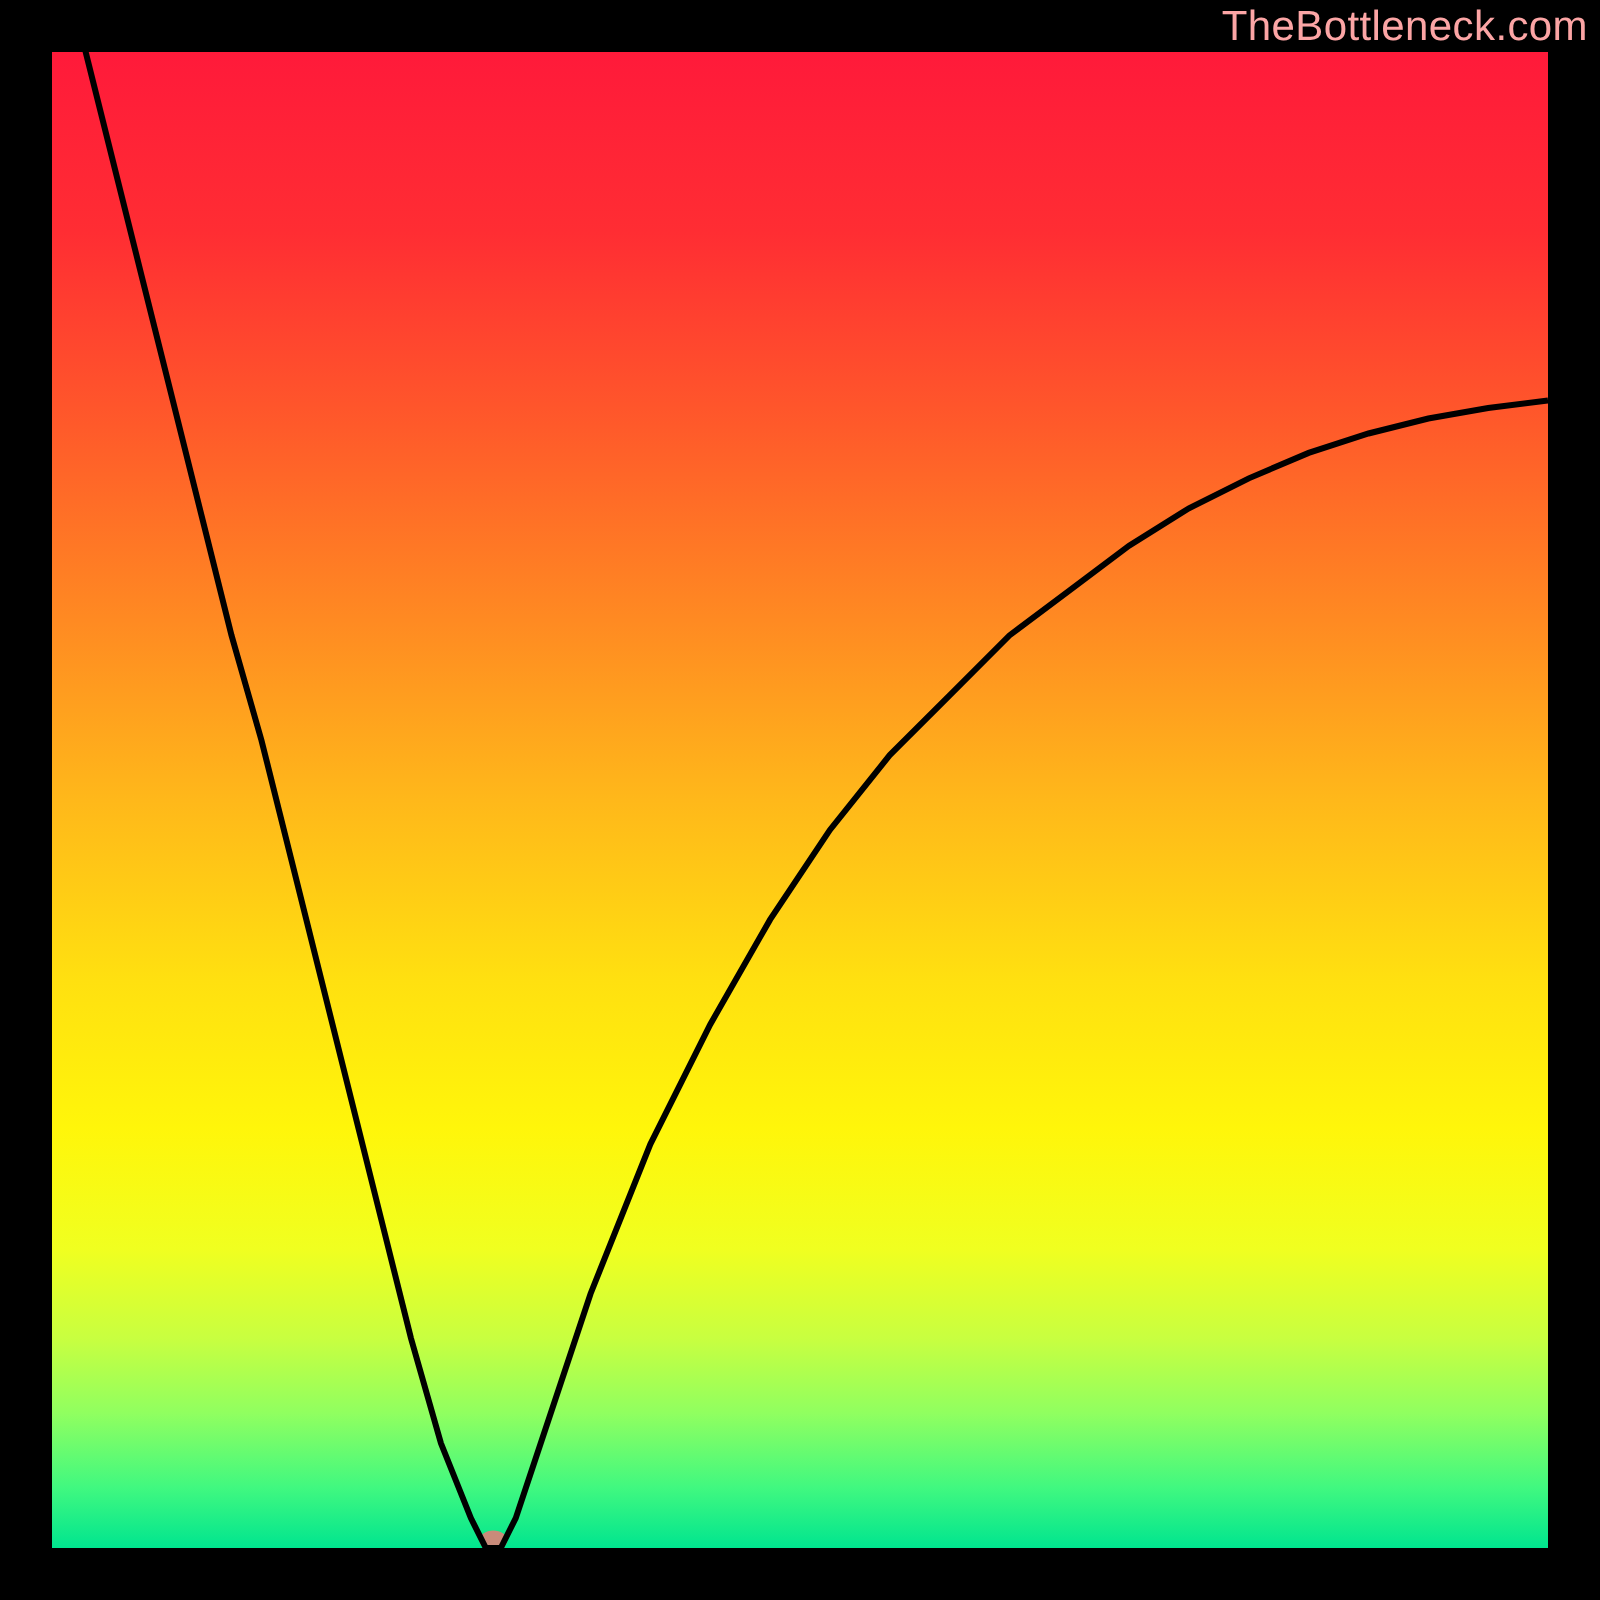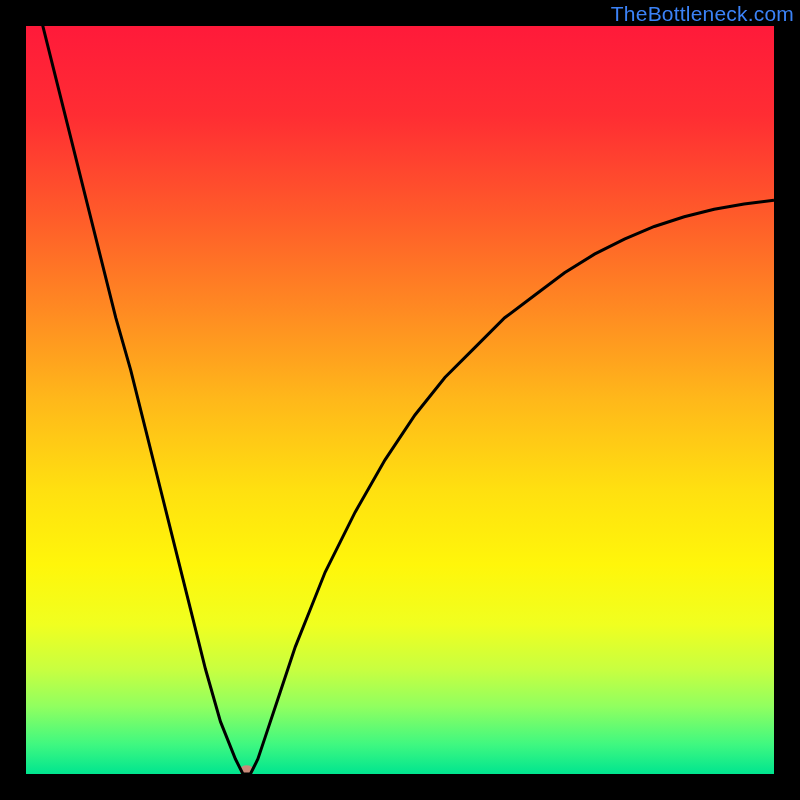--- a/index.html
+++ b/index.html
@@ -23,21 +23,21 @@
     position: absolute;
     left: 0;
     top: 0;
     width: 748px;
     height: 748px;
   }
   .attribution {
     position: absolute;
     top: 2px;
     right: 6px;
-    color: #3b82f6;
+    color: #fca5a5;
     font-size: 21px;
     font-weight: 500;
     letter-spacing: 0.2px;
   }
   svg { display: block; }
 </style>
 </head>
 <body>
 
 <div class="frame">

